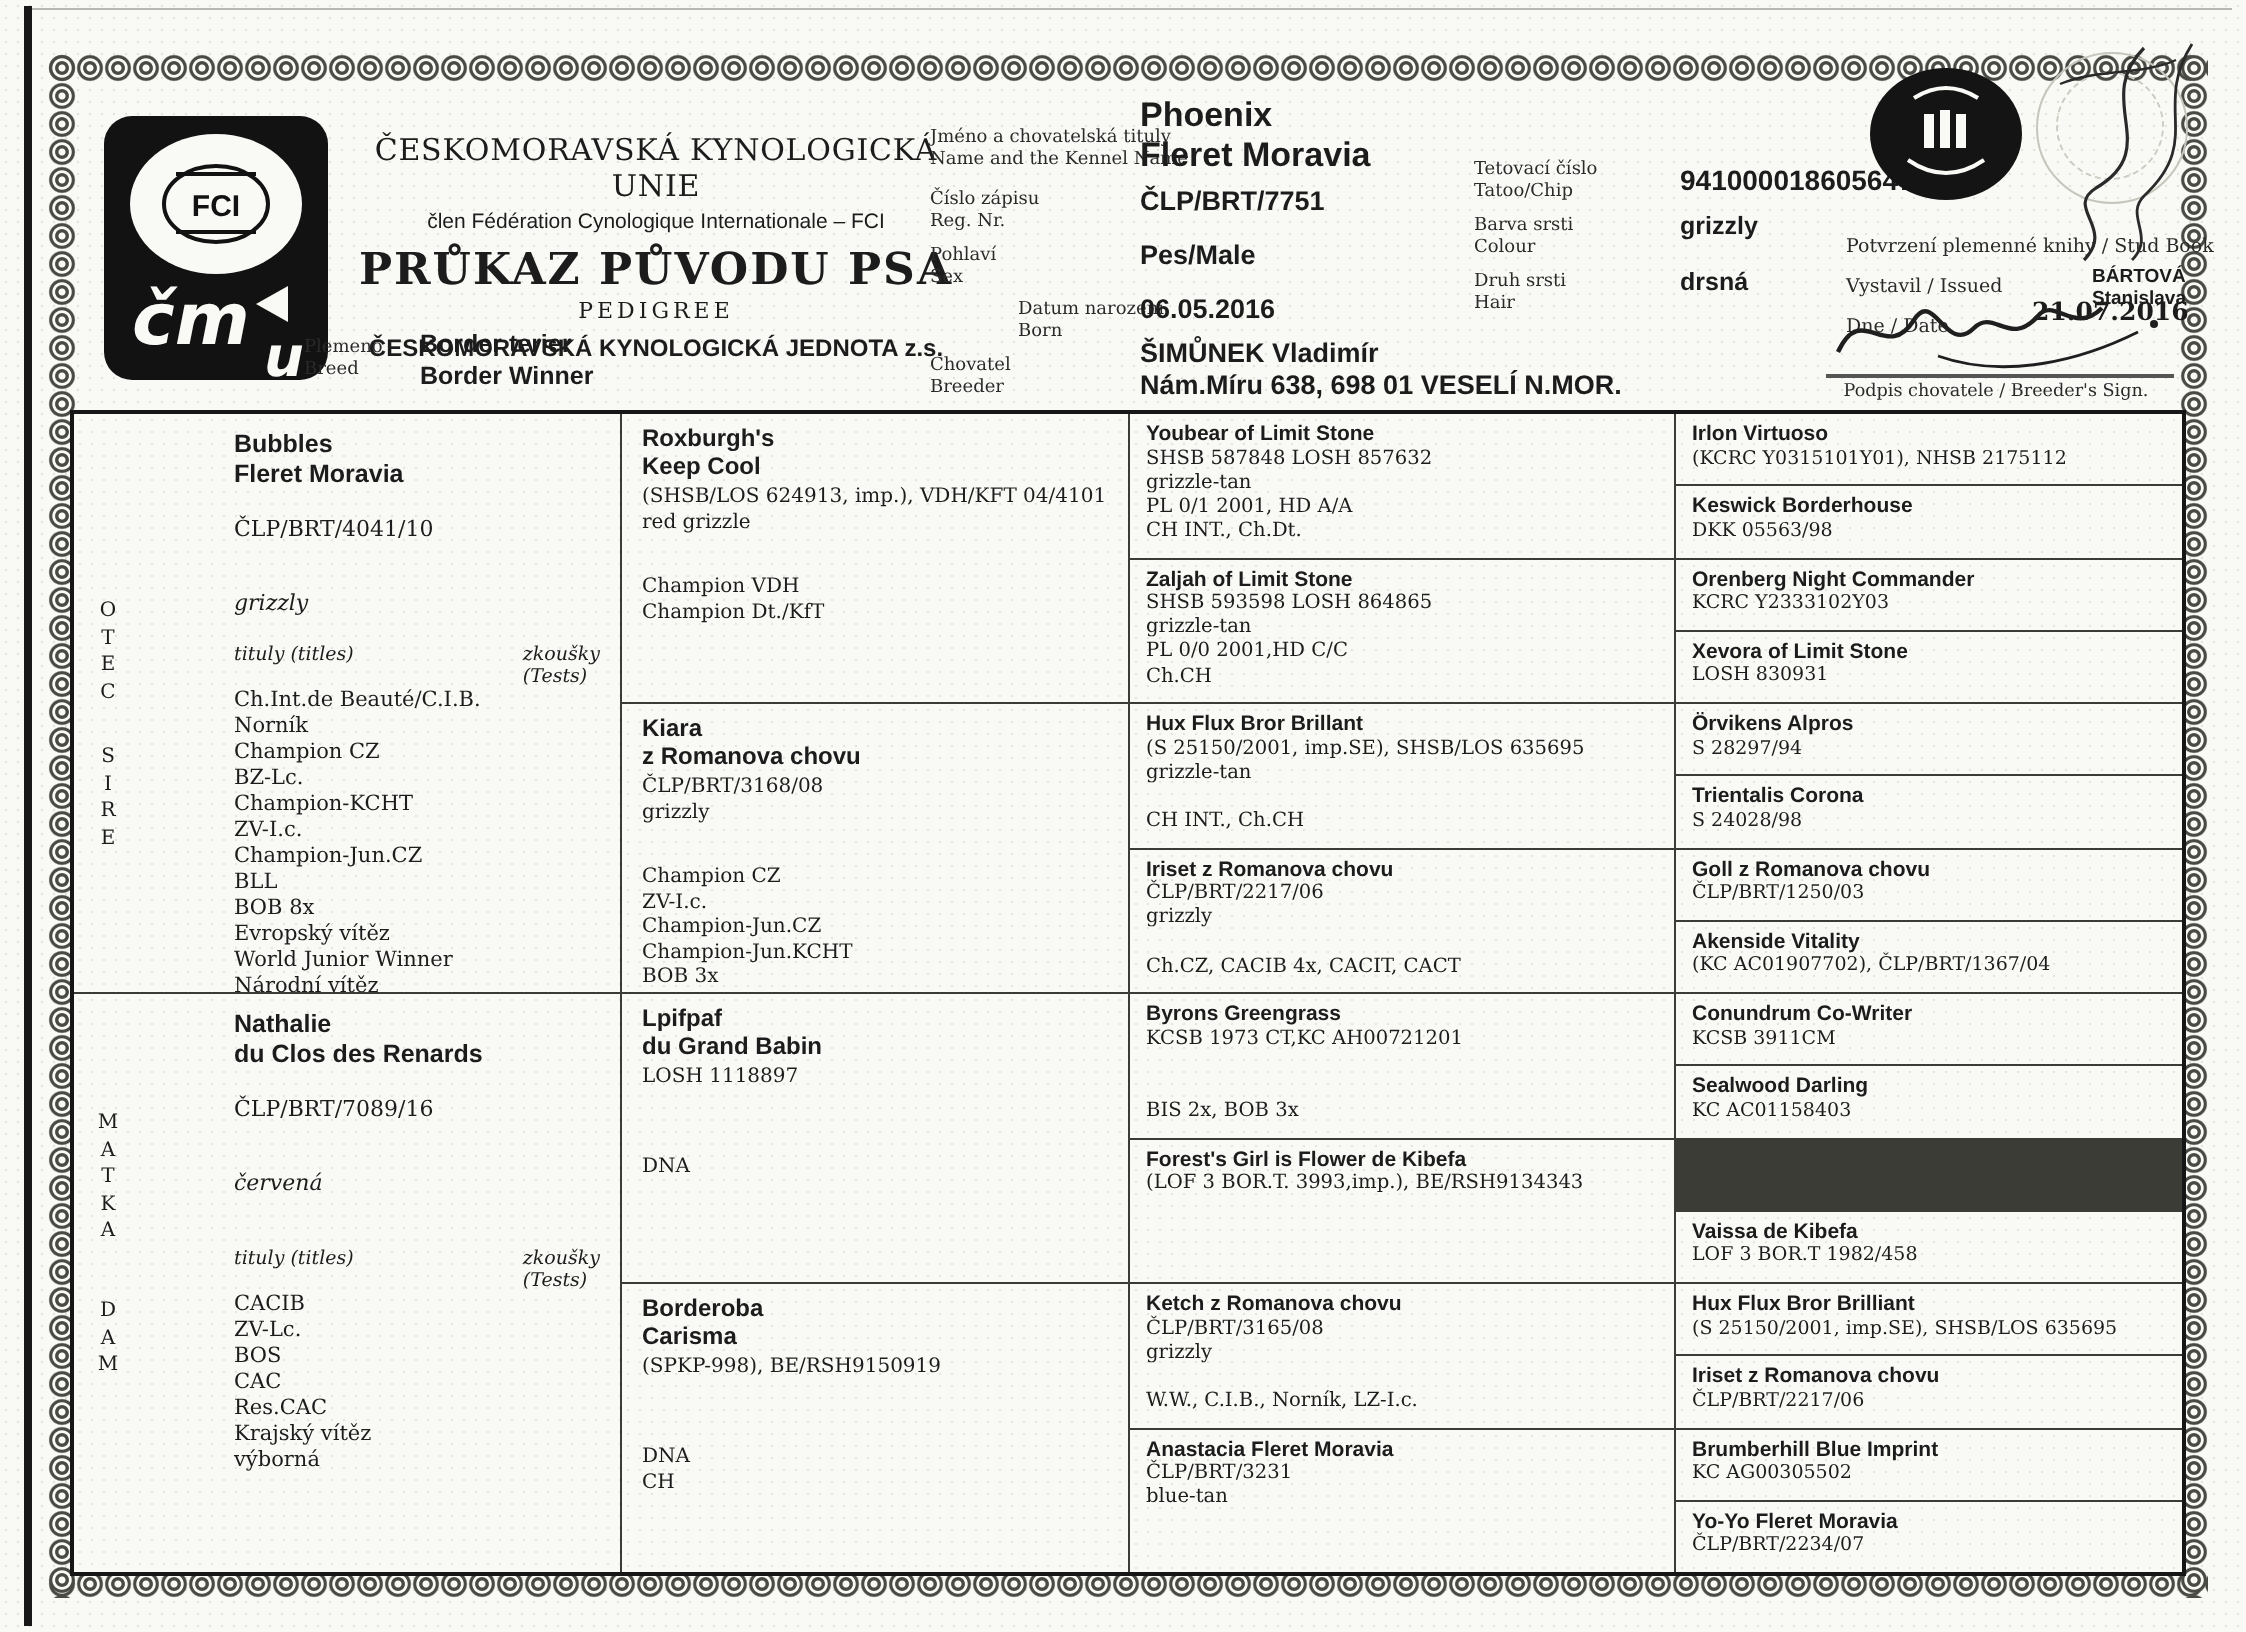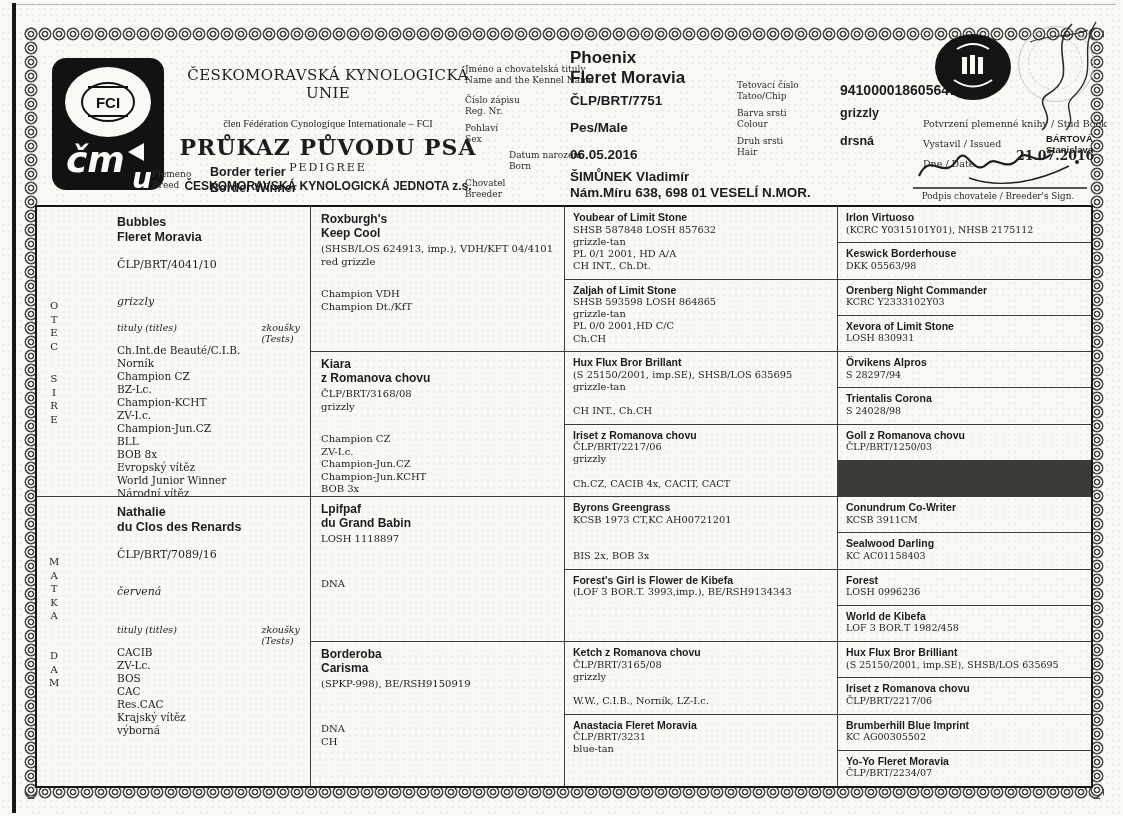--- a/index.html
+++ b/index.html
@@ -19,21 +19,21 @@
   .scan-edge { position:absolute; left:12px; top:3px; width:4px; height:810px; background:#181818; }
   .topline { position:absolute; left:16px; top:4px; width:1100px; height:1px; background:#b8b8b2; }
 
   .abs { position:absolute; }
   .serif { font-family:"DejaVu Serif", serif; }
   .lbl { font-family:"DejaVu Serif", serif; font-size:9px; line-height:10.5px; color:#2a2a2a; }
   .bold { font-weight:bold; }
 
   .org { text-align:center; width:300px; }
   .org-name { font-family:"DejaVu Serif", serif; font-size:15px; letter-spacing:0.4px; }
-  .org-member { font-family:Liberation Serif, serif; font-size:10.5px; margin-top:16px; }
+  .org-member { font-family:Liberation Sans, sans-serif; font-size:10.5px; margin-top:3px; }
   .doc-title { font-family:"DejaVu Serif", serif; font-size:22px; font-weight:bold; letter-spacing:1px; margin-top:5px; }
   .doc-sub { font-family:"DejaVu Serif", serif; font-size:11px; letter-spacing:2px; margin-top:1px; }
   .issuer { font-size:12px; font-weight:bold; margin-top:5px; }
   .issuer-addr { font-size:12px; font-weight:bold; }
 
   .dogname { font-size:17px; font-weight:bold; line-height:20px; }
   .dval { font-size:13.5px; font-weight:bold; }
   .dval-sm { font-size:12.5px; font-weight:bold; }
 
   .cert-lbl { font-family:"DejaVu Serif", serif; font-size:9.5px; color:#2a2a2a; }
@@ -453,34 +453,34 @@
       <div class="rg">S 28297/94</div>
     </div>
     <div class="cell g4" style="grid-column:4; grid-row:6;">
       <div class="nm">Trientalis Corona</div>
       <div class="rg">S 24028/98</div>
     </div>
     <div class="cell g4" style="grid-column:4; grid-row:7;">
       <div class="nm">Goll z Romanova chovu</div>
       <div class="rg">ČLP/BRT/1250/03</div>
     </div>
+    <div class="cell g4" style="grid-column:4; grid-row:8;">
+      <div class="nm">Akenside Vitality</div>
+      <div class="rg">(KC AC01907702), ČLP/BRT/1367/04</div>
+    </div>
     <div class="cell g4" style="grid-column:4; grid-row:9;">
       <div class="nm">Conundrum Co-Writer</div>
       <div class="rg">KCSB 3911CM</div>
     </div>
     <div class="cell g4" style="grid-column:4; grid-row:10;">
       <div class="nm">Sealwood Darling</div>
       <div class="rg">KC AC01158403</div>
     </div>
-    <div class="cell g4" style="grid-column:4; grid-row:11;">
-      <div class="nm">Forest</div>
-      <div class="rg">LOSH 0996236</div>
-    </div>
     <div class="cell g4" style="grid-column:4; grid-row:12;">
-      <div class="nm">World de Kibefa</div>
+      <div class="nm">Vaissa de Kibefa</div>
       <div class="rg">LOF 3 BOR.T 1982/458</div>
     </div>
     <div class="cell g4" style="grid-column:4; grid-row:13;">
       <div class="nm">Hux Flux Bror Brilliant</div>
       <div class="rg">(S 25150/2001, imp.SE), SHSB/LOS 635695</div>
     </div>
     <div class="cell g4" style="grid-column:4; grid-row:14;">
       <div class="nm">Iriset z Romanova chovu</div>
       <div class="rg">ČLP/BRT/2217/06</div>
     </div>

